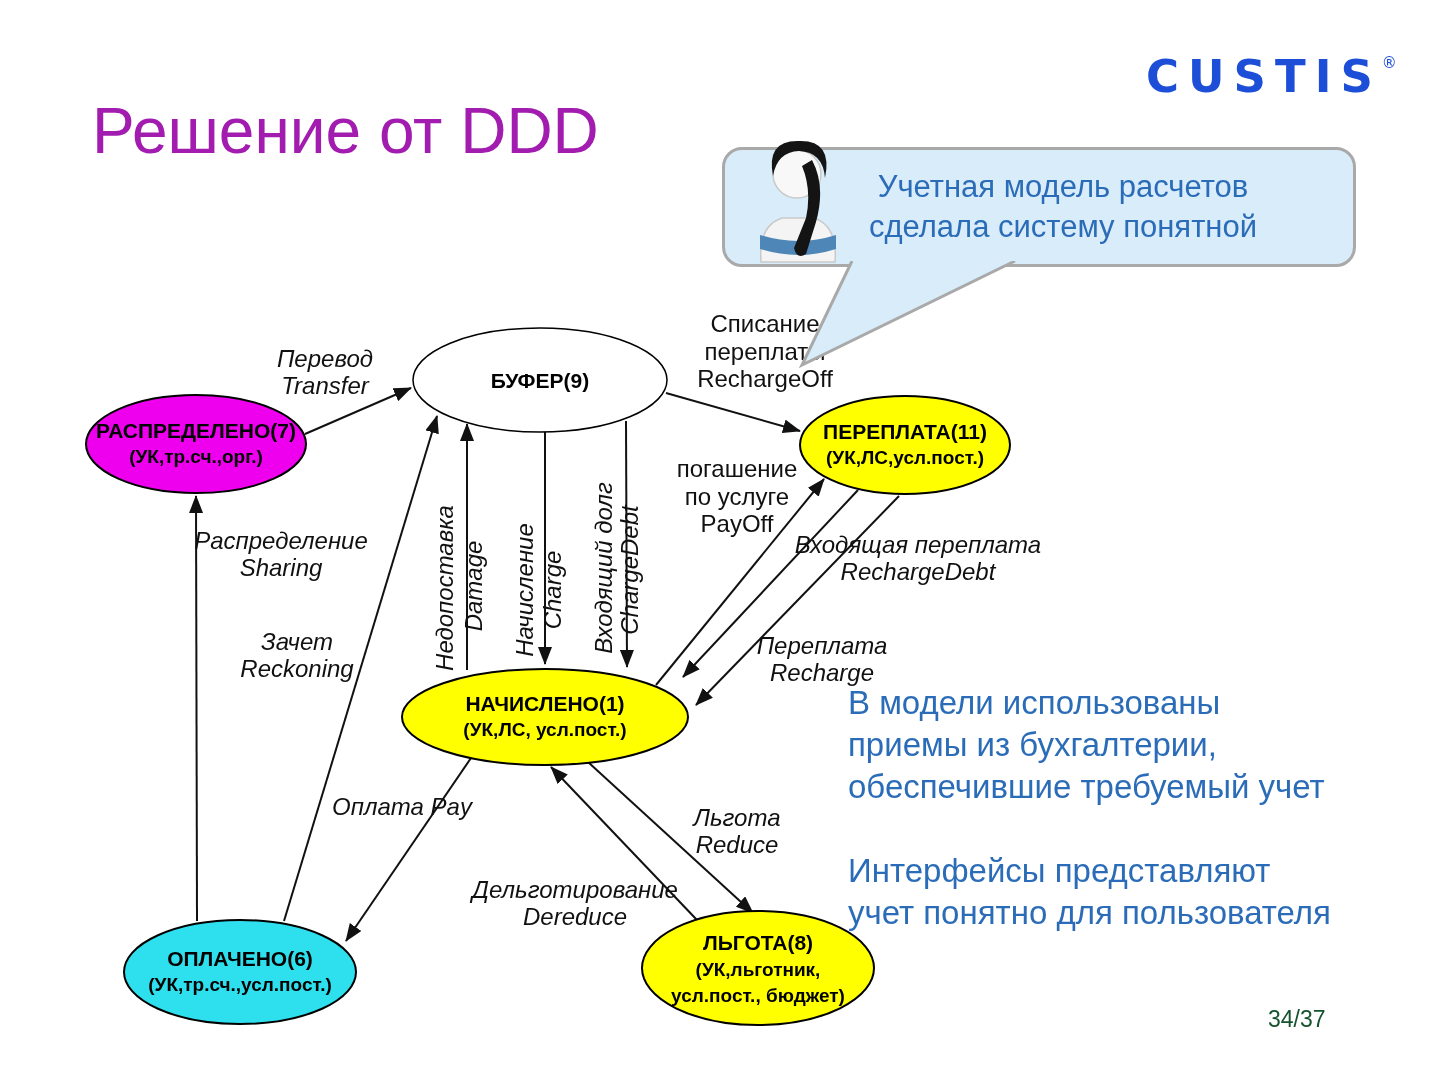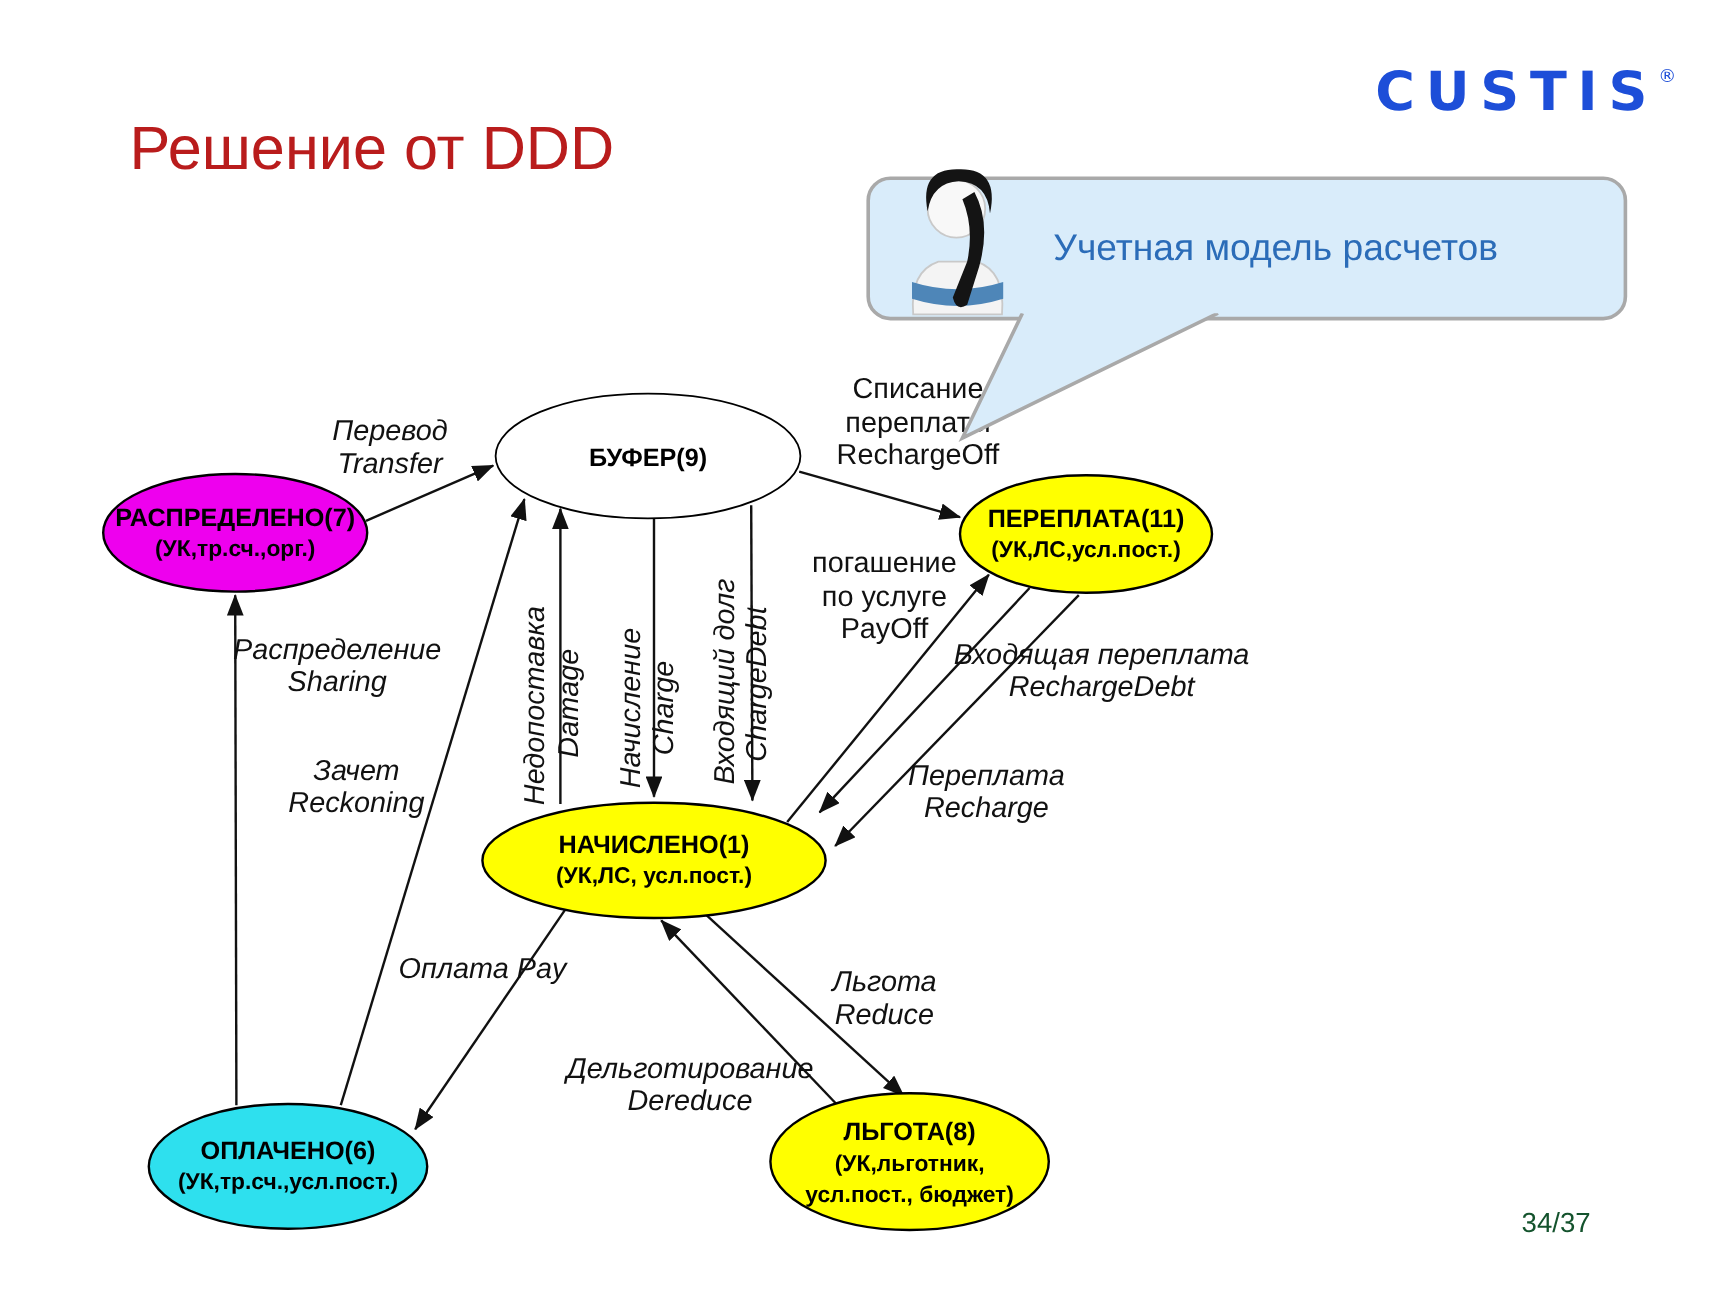--- a/index.html
+++ b/index.html
@@ -1,19 +1,19 @@
 <!DOCTYPE html>
 <html><head>
 <meta charset="utf-8">
 <style>
   html,body { margin:0; padding:0; background:#ffffff; }
   .slide { position:relative; width:1440px; height:1080px; background:#ffffff;
            font-family:"Liberation Sans", sans-serif; overflow:hidden; }
 
-  .title { position:absolute; left:108px; top:94px; font-size:51px; color:#b91c1c; white-space:nowrap; }
+  .title { position:absolute; left:92px; top:94px; font-size:64px; color:#a21caf; white-space:nowrap; }
 
   .logo { position:absolute; left:1146px; top:50px; color:#1d4ed8; font-size:45px;
           font-weight:bold; letter-spacing:9px; font-family:"DejaVu Sans", sans-serif; }
   .logo .reg { font-size:15px; letter-spacing:0; vertical-align:24px; font-weight:normal; }
 
   .bubble { position:absolute; left:722px; top:147px; width:634px; height:120px;
             background:#d9ecfa; border:3px solid #a9a9a9; border-radius:20px;
             box-sizing:border-box; display:flex; flex-direction:column;
             justify-content:center; align-items:center; padding-left:48px; z-index:3; }
   .bubble .line { color:#2b6cb8; font-size:31px; line-height:40px; white-space:nowrap; }
@@ -131,30 +131,39 @@
     <text class="node-sub" x="240" y="991">(УК,тр.сч.,усл.пост.)</text>
 
     <ellipse class="node" cx="758" cy="968" rx="116" ry="57" fill="#ffff00"></ellipse>
     <text class="node-title" x="758" y="950">ЛЬГОТА(8)</text>
     <text class="node-sub" x="758" y="976">(УК,льготник,</text>
     <text class="node-sub" x="758" y="1002">усл.пост., бюджет)</text>
   </svg>
 
   <div class="bubble">
     <div class="line">Учетная модель расчетов</div>
+    <div class="line">сделала систему понятной</div>
   </div>
 
   <svg class="tail" width="260" height="110" viewBox="0 0 260 110">
     <path d="M82,0 L32,104 L245,0" fill="#d9ecfa" stroke="#a9a9a9" stroke-width="3"></path>
   </svg>
 
   <svg class="person" width="106" height="132" viewBox="0 0 106 132">
     <circle cx="51" cy="40" r="24" fill="#f8f8f8" stroke="#c9c9c9" stroke-width="1.5"></circle>
     <path d="M27,42 Q20,6 53,7 Q87,6 79,44 Q77,18 53,17 Q31,18 27,42 Z" fill="#141414"></path>
     <path d="M15,128 Q12,92 36,84 L68,84 Q92,92 89,128 Z" fill="#f4f4f4" stroke="#c9c9c9" stroke-width="1.5"></path>
     <path d="M14,101 Q52,113 90,101 L90,115 Q52,127 14,115 Z" fill="#4e86b8"></path>
     <path d="M66,26 Q80,52 70,88 L60,120 Q51,126 48,114 L60,84 Q66,56 56,32 Z" fill="#141414"></path>
   </svg>
 
+  <div class="notes">
+    <div>В модели использованы</div>
+    <div>приемы из бухгалтерии,</div>
+    <div>обеспечившие требуемый учет</div>
+    <div class="gap"></div>
+    <div>Интерфейсы представляют</div>
+    <div>учет понятно для пользователя</div>
+  </div>
 
   <div class="pageno">34/37</div>
 
 </div>
 
 </body></html>

